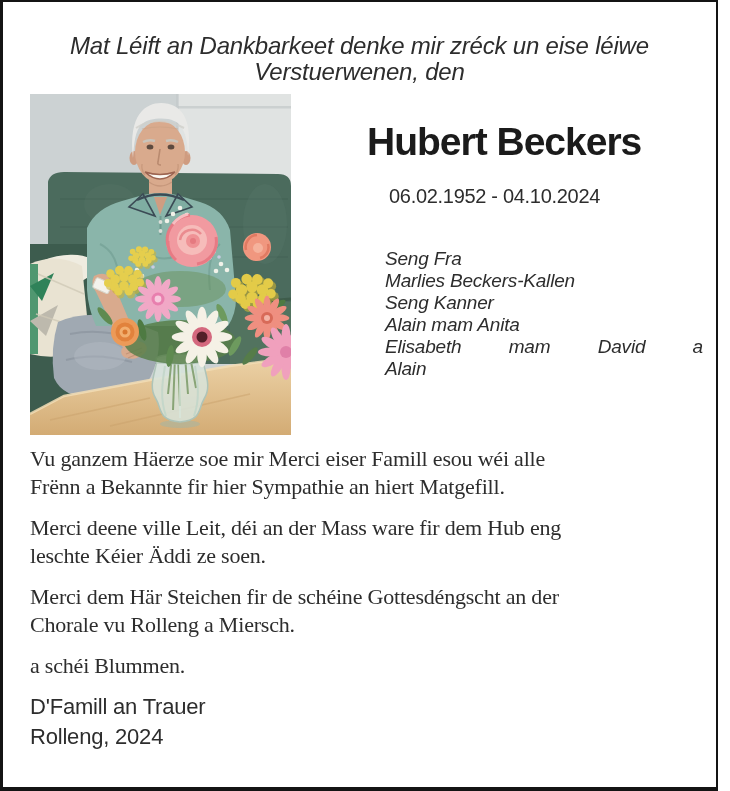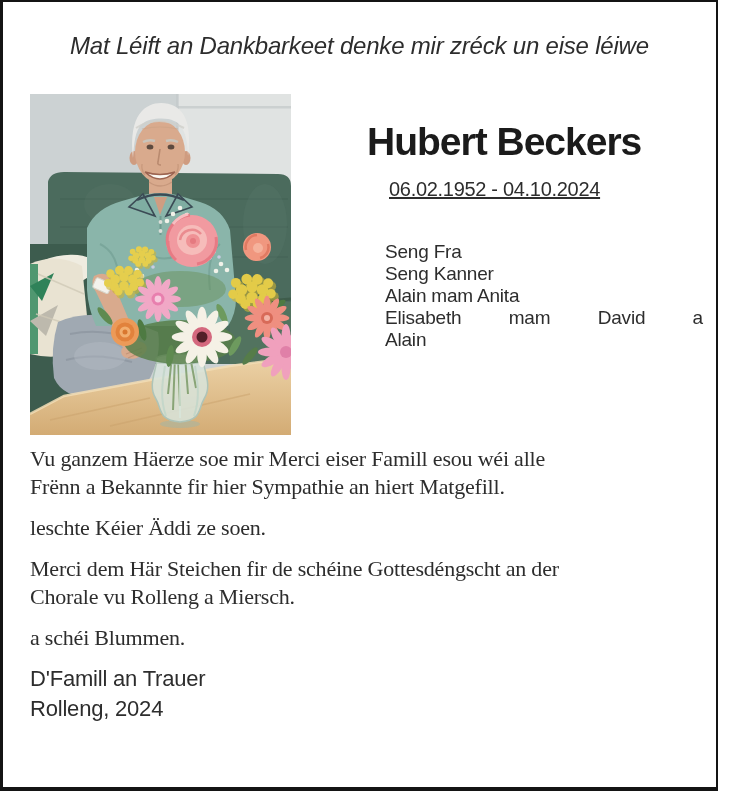--- a/index.html
+++ b/index.html
@@ -22,40 +22,41 @@
     font-style:italic; font-size:24px; line-height:26px; letter-spacing:-0.2px;
     color:var(--text);
   }
   .photo{position:absolute; left:27px; top:92px; width:261px; height:341px;}
   .photo svg{display:block;}
   .right-col{position:absolute; left:340px; top:86px; width:388px;}
   .name{
     font-size:39px; font-weight:bold; line-height:1; margin:34px 0 0 24px;
     letter-spacing:-1px; color:var(--heading); white-space:nowrap;
   }
-  .dates{font-size:20px; margin:17px 0 0 46px; letter-spacing:-0.3px; white-space:nowrap;text-decoration:underline;}
+  .dates{font-size:20px; margin:24px 0 0 46px; letter-spacing:-0.3px; white-space:nowrap;}
   .family{margin:40px 0 0 42px; width:318px; font-size:19px; line-height:22px; letter-spacing:-0.2px;}
-  .family-line{white-space:nowrap;}
+  .family-line{white-space:nowrap;font-style:italic;}
   .family-line.stretch{white-space:normal; text-align:justify; text-align-last:justify;}
   .body-block{
     position:absolute; left:27px; top:443px; width:663px;
     font-size:22px; line-height:28px; letter-spacing:-0.2px;
   }
   .para{margin:0 0 13px 0;}
   .pline{white-space:nowrap;font-family:Liberation Serif, serif;}
   .signature{text-align:left; padding-right:6px; margin-top:0;}
   .place{margin-top:2px;}
 </style>
 </head>
 <body>
 
 <div class="page">
 
   <div class="intro">
     <div>Mat Léift an Dankbarkeet denke mir zréck un eise léiwe</div>
+    <div>Verstuerwenen, den</div>
   </div>
 
   <div class="photo">
     <svg width="261" height="341" viewBox="0 0 261 341" xmlns="http://www.w3.org/2000/svg">
       <defs>
         <linearGradient id="wood" x1="0" y1="0" x2="0" y2="1">
           <stop offset="0" stop-color="#ecd2a6"></stop>
             <stop offset="1" stop-color="#d3ab74"></stop>
         </linearGradient>
         <g id="daisy">
@@ -260,33 +261,35 @@
         </g>
       </g>
     </svg>
   </div>
 
   <div class="right-col">
     <div class="name">Hubert Beckers</div>
     <div class="dates">06.02.1952 - 04.10.2024</div>
     <div class="family">
       <div class="family-line">Seng Fra</div>
+      <div class="family-line">Marlies Beckers-Kallen</div>
       <div class="family-line">Seng Kanner</div>
       <div class="family-line">Alain mam Anita</div>
       <div class="family-line stretch">Elisabeth mam David a</div>
       <div class="family-line">Alain</div>
     </div>
   </div>
 
   <div class="body-block">
     <div class="para">
       <div class="pline">Vu ganzem Häerze soe mir Merci eiser Famill esou wéi alle</div>
       <div class="pline">Frënn a Bekannte fir hier Sympathie an hiert Matgefill.</div>
     </div>
     <div class="para">
+      <div class="pline">Merci deene ville Leit, déi an der Mass ware fir dem Hub eng</div>
       <div class="pline">leschte Kéier Äddi ze soen.</div>
     </div>
     <div class="para">
       <div class="pline">Merci dem Här Steichen fir de schéine Gottesdéngscht an der</div>
       <div class="pline">Chorale vu Rolleng a Miersch.</div>
     </div>
     <div class="para">
       <div class="pline">a schéi Blummen.</div>
     </div>
     <div class="signature">D'Famill an Trauer</div>

